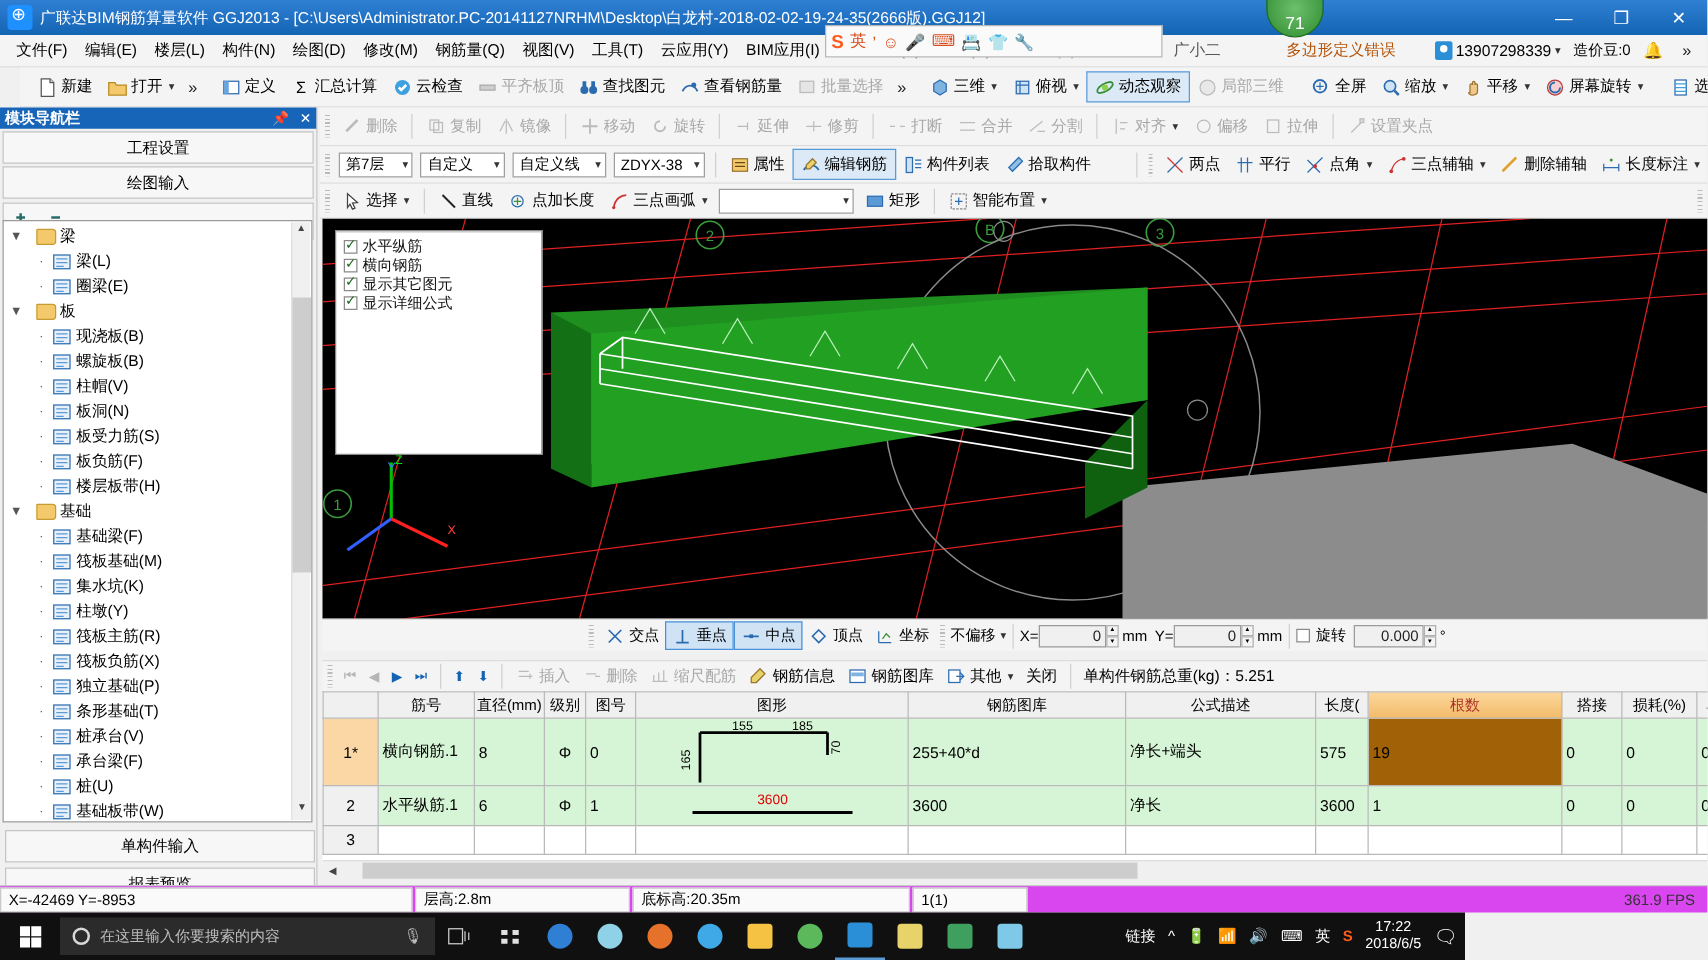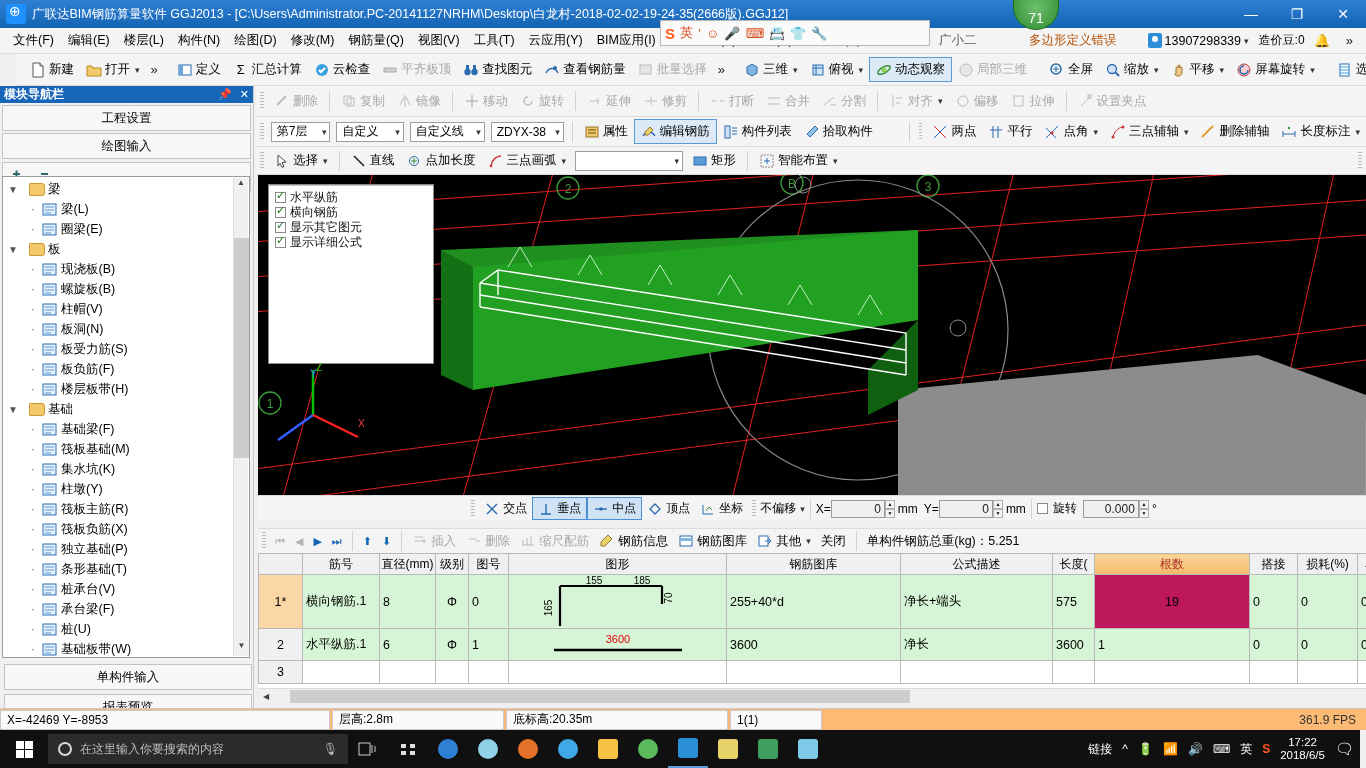--- a/index.html
+++ b/index.html
@@ -126,39 +126,39 @@
 
   
   .tablewrap { position:absolute; left:258px; top:553px; width:1108px; height:140px; background:#fff; }
   table { border-collapse:collapse; width:1108px; table-layout:fixed; }
   th { background:#f0f0f0; border:1px solid #b9b9b9; font-size:12px; font-weight:normal; height:21px; }
   th.hl { background:linear-gradient(#fbd79a,#f3ba6a); color:#b1342c; }
   td { border:1px solid #b9b9b9; background:#d6f5d6; font-size:12.5px; height:54px;
       padding:0 3px; vertical-align:middle; }
   td.idx { background:#fbd7a6; text-align:center; }
   td.idx2 { background:#f0f0f0; text-align:center; }
-  td.selcell { background:#be185d;text-align:center; }
+  td.selcell { background:#a16207; }
   tr.r3 td { height:23px; background:#fff; }
   tr.r3 td.idx2 { background:#f0f0f0; }
   .shape { position:relative; width:100%; height:52px; }
 
   
   .hscroll { position:absolute; left:258px; top:688px; width:1108px; height:16px; background:#f0f0f0;
       border-top:1px solid #dcdcdc; display:flex; align-items:center; }
   .hs-thumb { height:13px; background:#cdcdcd; margin-left:16px; width:620px; }
 
   
-  .statusbar { position:absolute; left:0; top:708px; width:1366px; height:22px; background:#fdba74;
+  .statusbar { position:absolute; left:0; top:708px; width:1366px; height:22px; background:#d946ef;
       border-top:1px solid #c8c8c8; display:flex; align-items:center; font-size:12px; }
   .sb-cell { border:1px solid #c8c8c8; background:#fafafa; height:20px; display:flex; align-items:center;
       padding:0 6px; margin-right:2px; }
   .fps { margin-left:auto; padding-right:10px; color:#333; }
 
   
-  .taskbar { position:absolute; left:0; top:730px; width:1360px; height:38px; background:#101010; display:flex; align-items:center; }
+  .taskbar { position:absolute; left:0; top:730px; width:1172px; height:38px; background:#101010; display:flex; align-items:center; }
   .winbtn { width:48px;height:38px;display:flex;align-items:center;justify-content:center; }
   .winlogo { width:17px;height:17px;display:grid;grid-template-columns:8px 8px;grid-template-rows:8px 8px;gap:1px;}
   .winlogo i{background:#fff;display:block;}
   .searchbox { width:300px;height:30px;background:#2b2b2b;display:flex;align-items:center;gap:8px;
       padding:0 10px; color:#bdbdbd; font-size:12px; }
   .circ { width:14px;height:14px;border:2px solid #d8d8d8;border-radius:50%; }
   .tbapp { width:40px;height:38px;display:flex;align-items:center;justify-content:center; }
   .tbapp .sq { width:20px;height:20px;border-radius:3px; }
   .tray { margin-left:auto; display:flex; align-items:center; gap:10px; color:#fff; font-size:12px; padding-right:6px;}
   .clock { text-align:center; line-height:13px; font-size:11.5px; color:#fff; }

